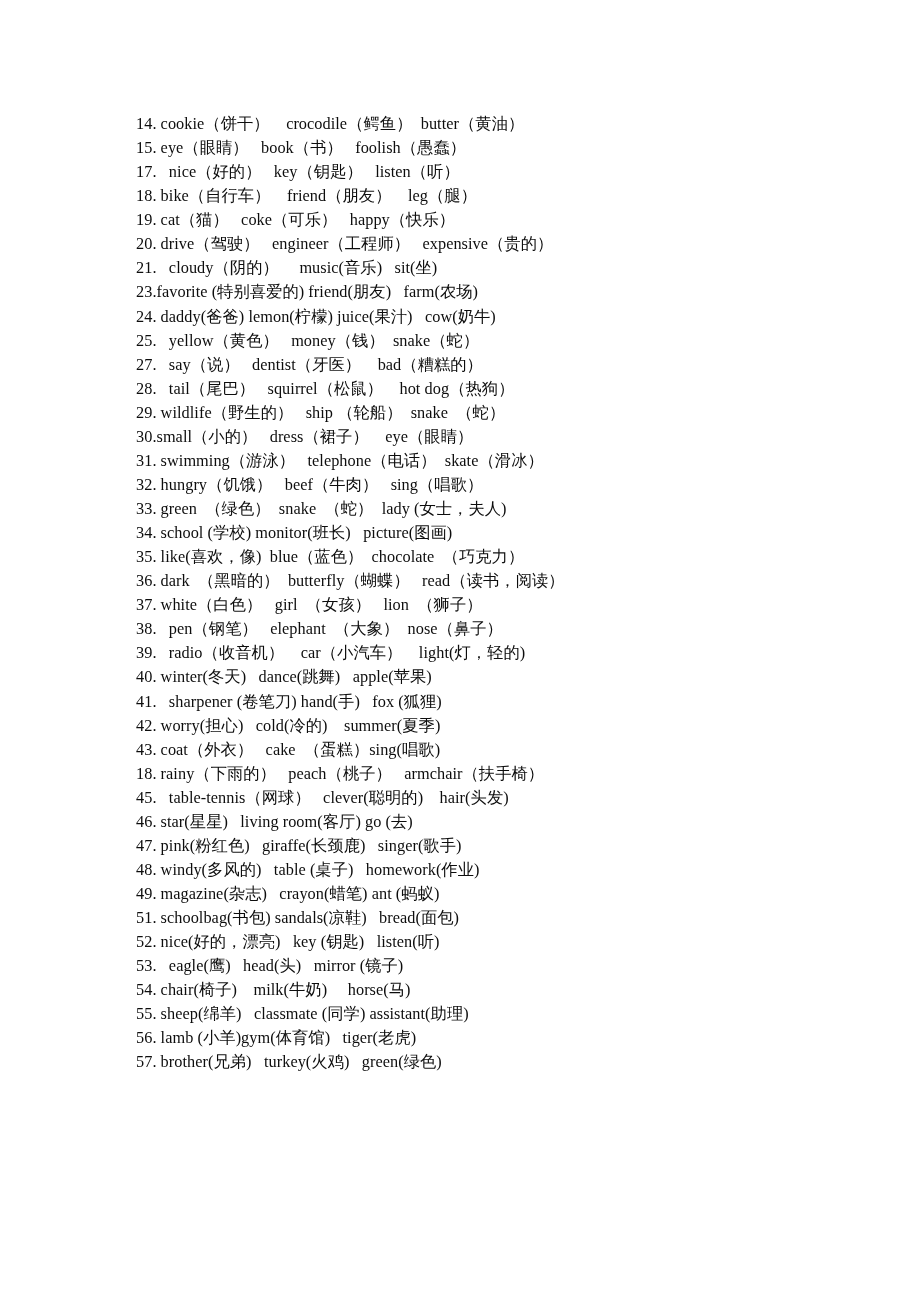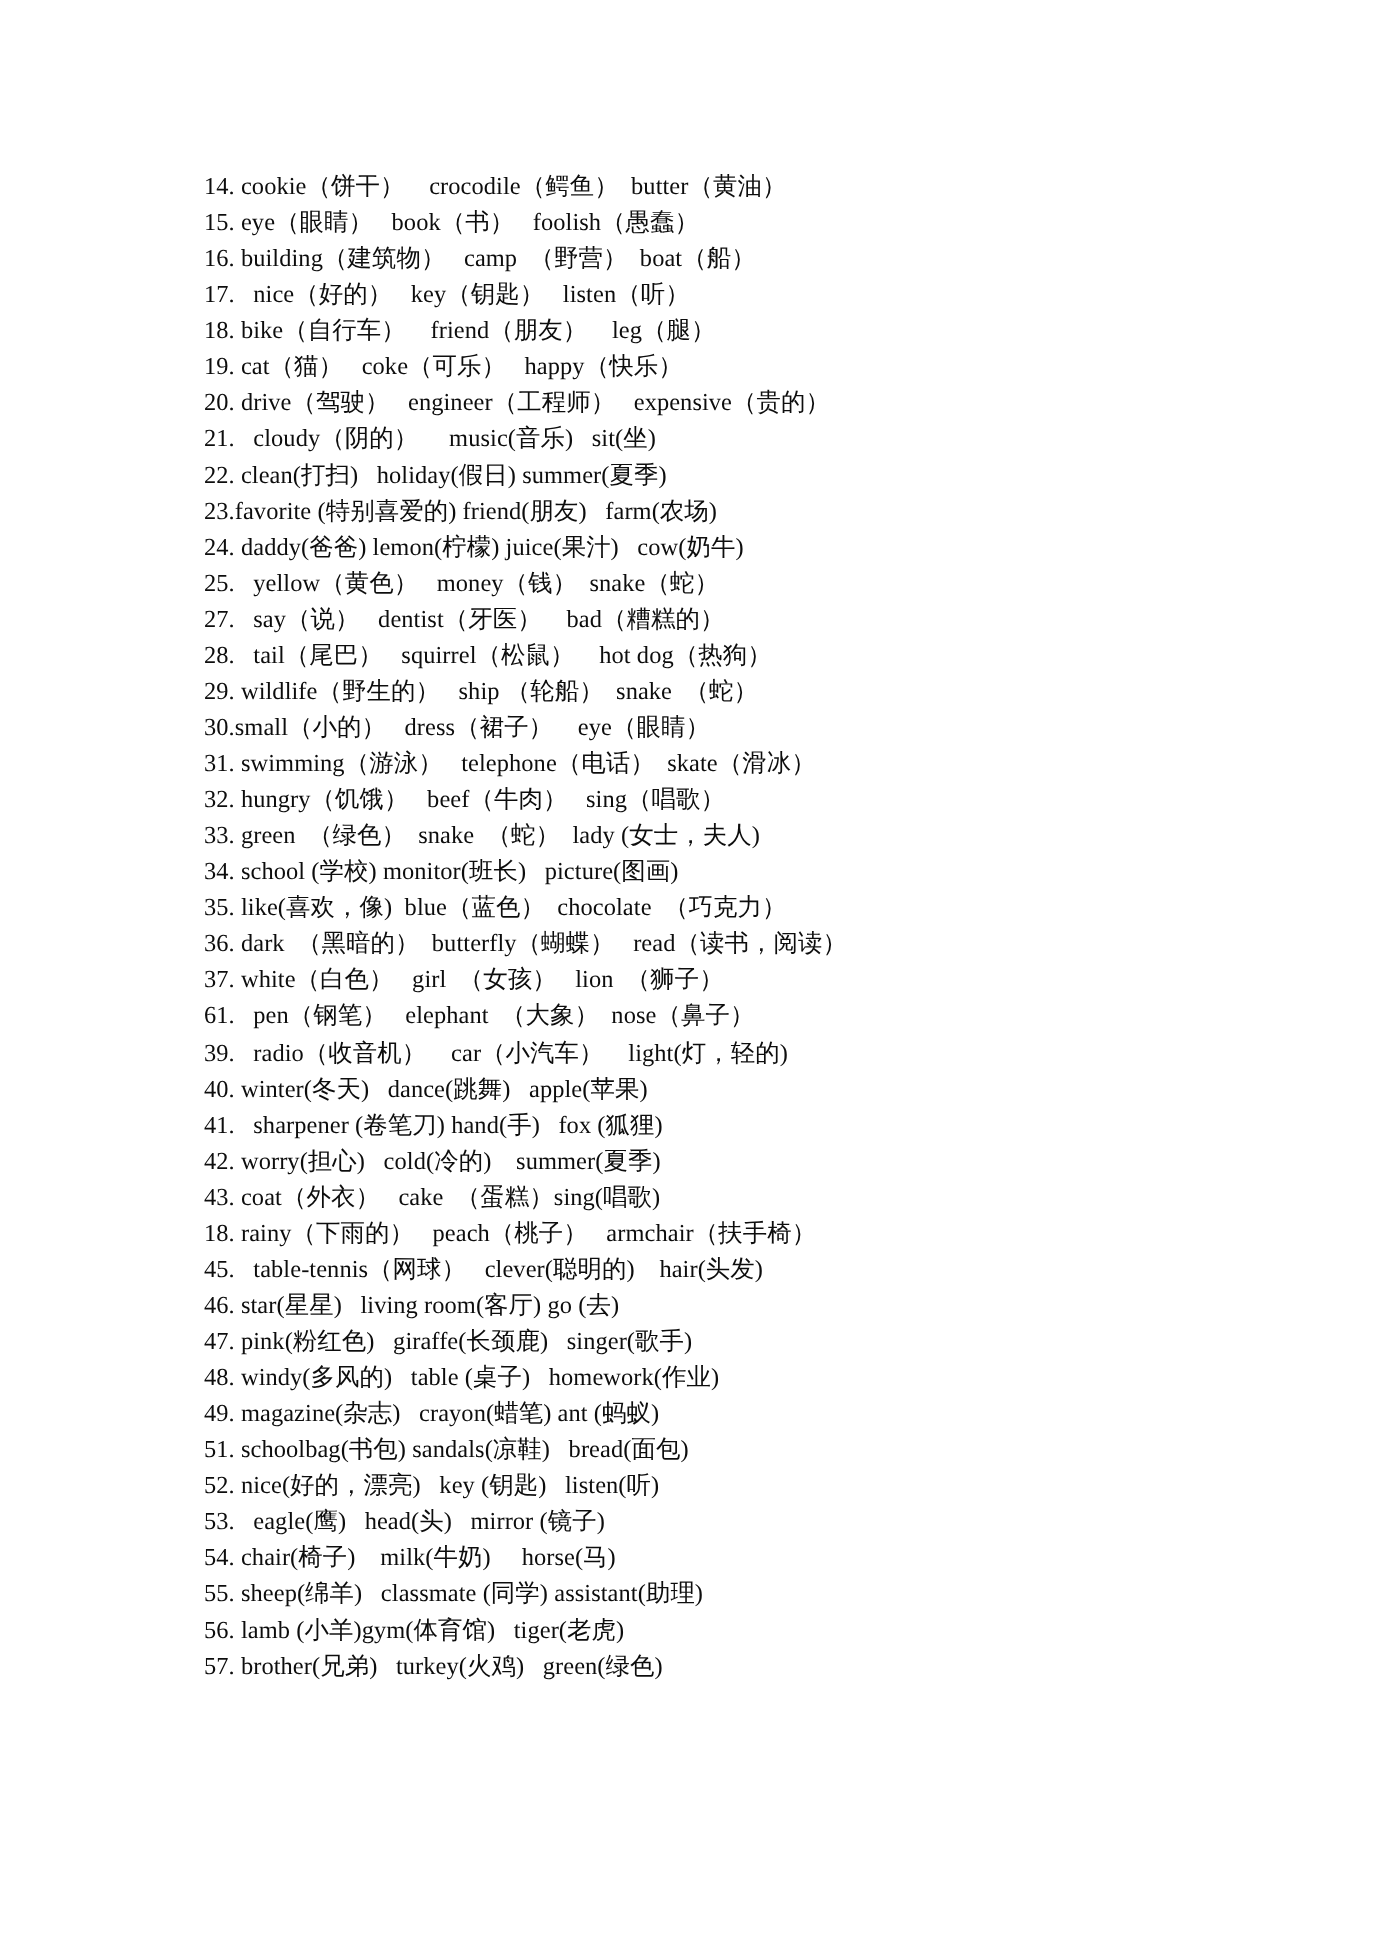--- a/index.html
+++ b/index.html
@@ -41,42 +41,40 @@
     text-align: left;
   }
 </style>
 </head>
 <body>
 
 <div class="page">
   <div class="doc-body" id="list-root">
       <div class="word-line">14. cookie（饼干）    crocodile（鳄鱼）  butter（黄油）</div>
       <div class="word-line">15. eye（眼睛）   book（书）   foolish（愚蠢）</div>
-      <div class="word-line">16. building（建筑物）   camp  （野营）  boat（船）</div>
       <div class="word-line">17.   nice（好的）   key（钥匙）   listen（听）</div>
       <div class="word-line">18. bike（自行车）    friend（朋友）    leg（腿）</div>
       <div class="word-line">19. cat（猫）   coke（可乐）   happy（快乐）</div>
       <div class="word-line">20. drive（驾驶）   engineer（工程师）   expensive（贵的）</div>
       <div class="word-line">21.   cloudy（阴的）     music(音乐)   sit(坐)</div>
-      <div class="word-line">22. clean(打扫)   holiday(假日) summer(夏季)</div>
       <div class="word-line">23.favorite (特别喜爱的) friend(朋友)   farm(农场)</div>
       <div class="word-line">24. daddy(爸爸) lemon(柠檬) juice(果汁)   cow(奶牛)</div>
       <div class="word-line">25.   yellow（黄色）   money（钱）  snake（蛇）</div>
       <div class="word-line">27.   say（说）   dentist（牙医）    bad（糟糕的）</div>
       <div class="word-line">28.   tail（尾巴）   squirrel（松鼠）    hot dog（热狗）</div>
       <div class="word-line">29. wildlife（野生的）   ship （轮船）  snake  （蛇）</div>
       <div class="word-line">30.small（小的）   dress（裙子）    eye（眼睛）</div>
       <div class="word-line">31. swimming（游泳）   telephone（电话）  skate（滑冰）</div>
       <div class="word-line">32. hungry（饥饿）   beef（牛肉）   sing（唱歌）</div>
       <div class="word-line">33. green  （绿色）  snake  （蛇）  lady (女士，夫人)</div>
       <div class="word-line">34. school (学校) monitor(班长)   picture(图画)</div>
       <div class="word-line">35. like(喜欢，像)  blue（蓝色）  chocolate  （巧克力）</div>
       <div class="word-line">36. dark  （黑暗的）  butterfly（蝴蝶）   read（读书，阅读）</div>
       <div class="word-line">37. white（白色）   girl  （女孩）   lion  （狮子）</div>
-      <div class="word-line">61.   pen（钢笔）   elephant  （大象）  nose（鼻子）</div>
+      <div class="word-line">38.   pen（钢笔）   elephant  （大象）  nose（鼻子）</div>
       <div class="word-line">39.   radio（收音机）    car（小汽车）    light(灯，轻的)</div>
       <div class="word-line">40. winter(冬天)   dance(跳舞)   apple(苹果)</div>
       <div class="word-line">41.   sharpener (卷笔刀) hand(手)   fox (狐狸)</div>
       <div class="word-line">42. worry(担心)   cold(冷的)    summer(夏季)</div>
       <div class="word-line">43. coat（外衣）   cake  （蛋糕）sing(唱歌)</div>
       <div class="word-line">18. rainy（下雨的）   peach（桃子）   armchair（扶手椅）</div>
       <div class="word-line">45.   table-tennis（网球）   clever(聪明的)    hair(头发)</div>
       <div class="word-line">46. star(星星)   living room(客厅) go (去)</div>
       <div class="word-line">47. pink(粉红色)   giraffe(长颈鹿)   singer(歌手)</div>
       <div class="word-line">48. windy(多风的)   table (桌子)   homework(作业)</div>

